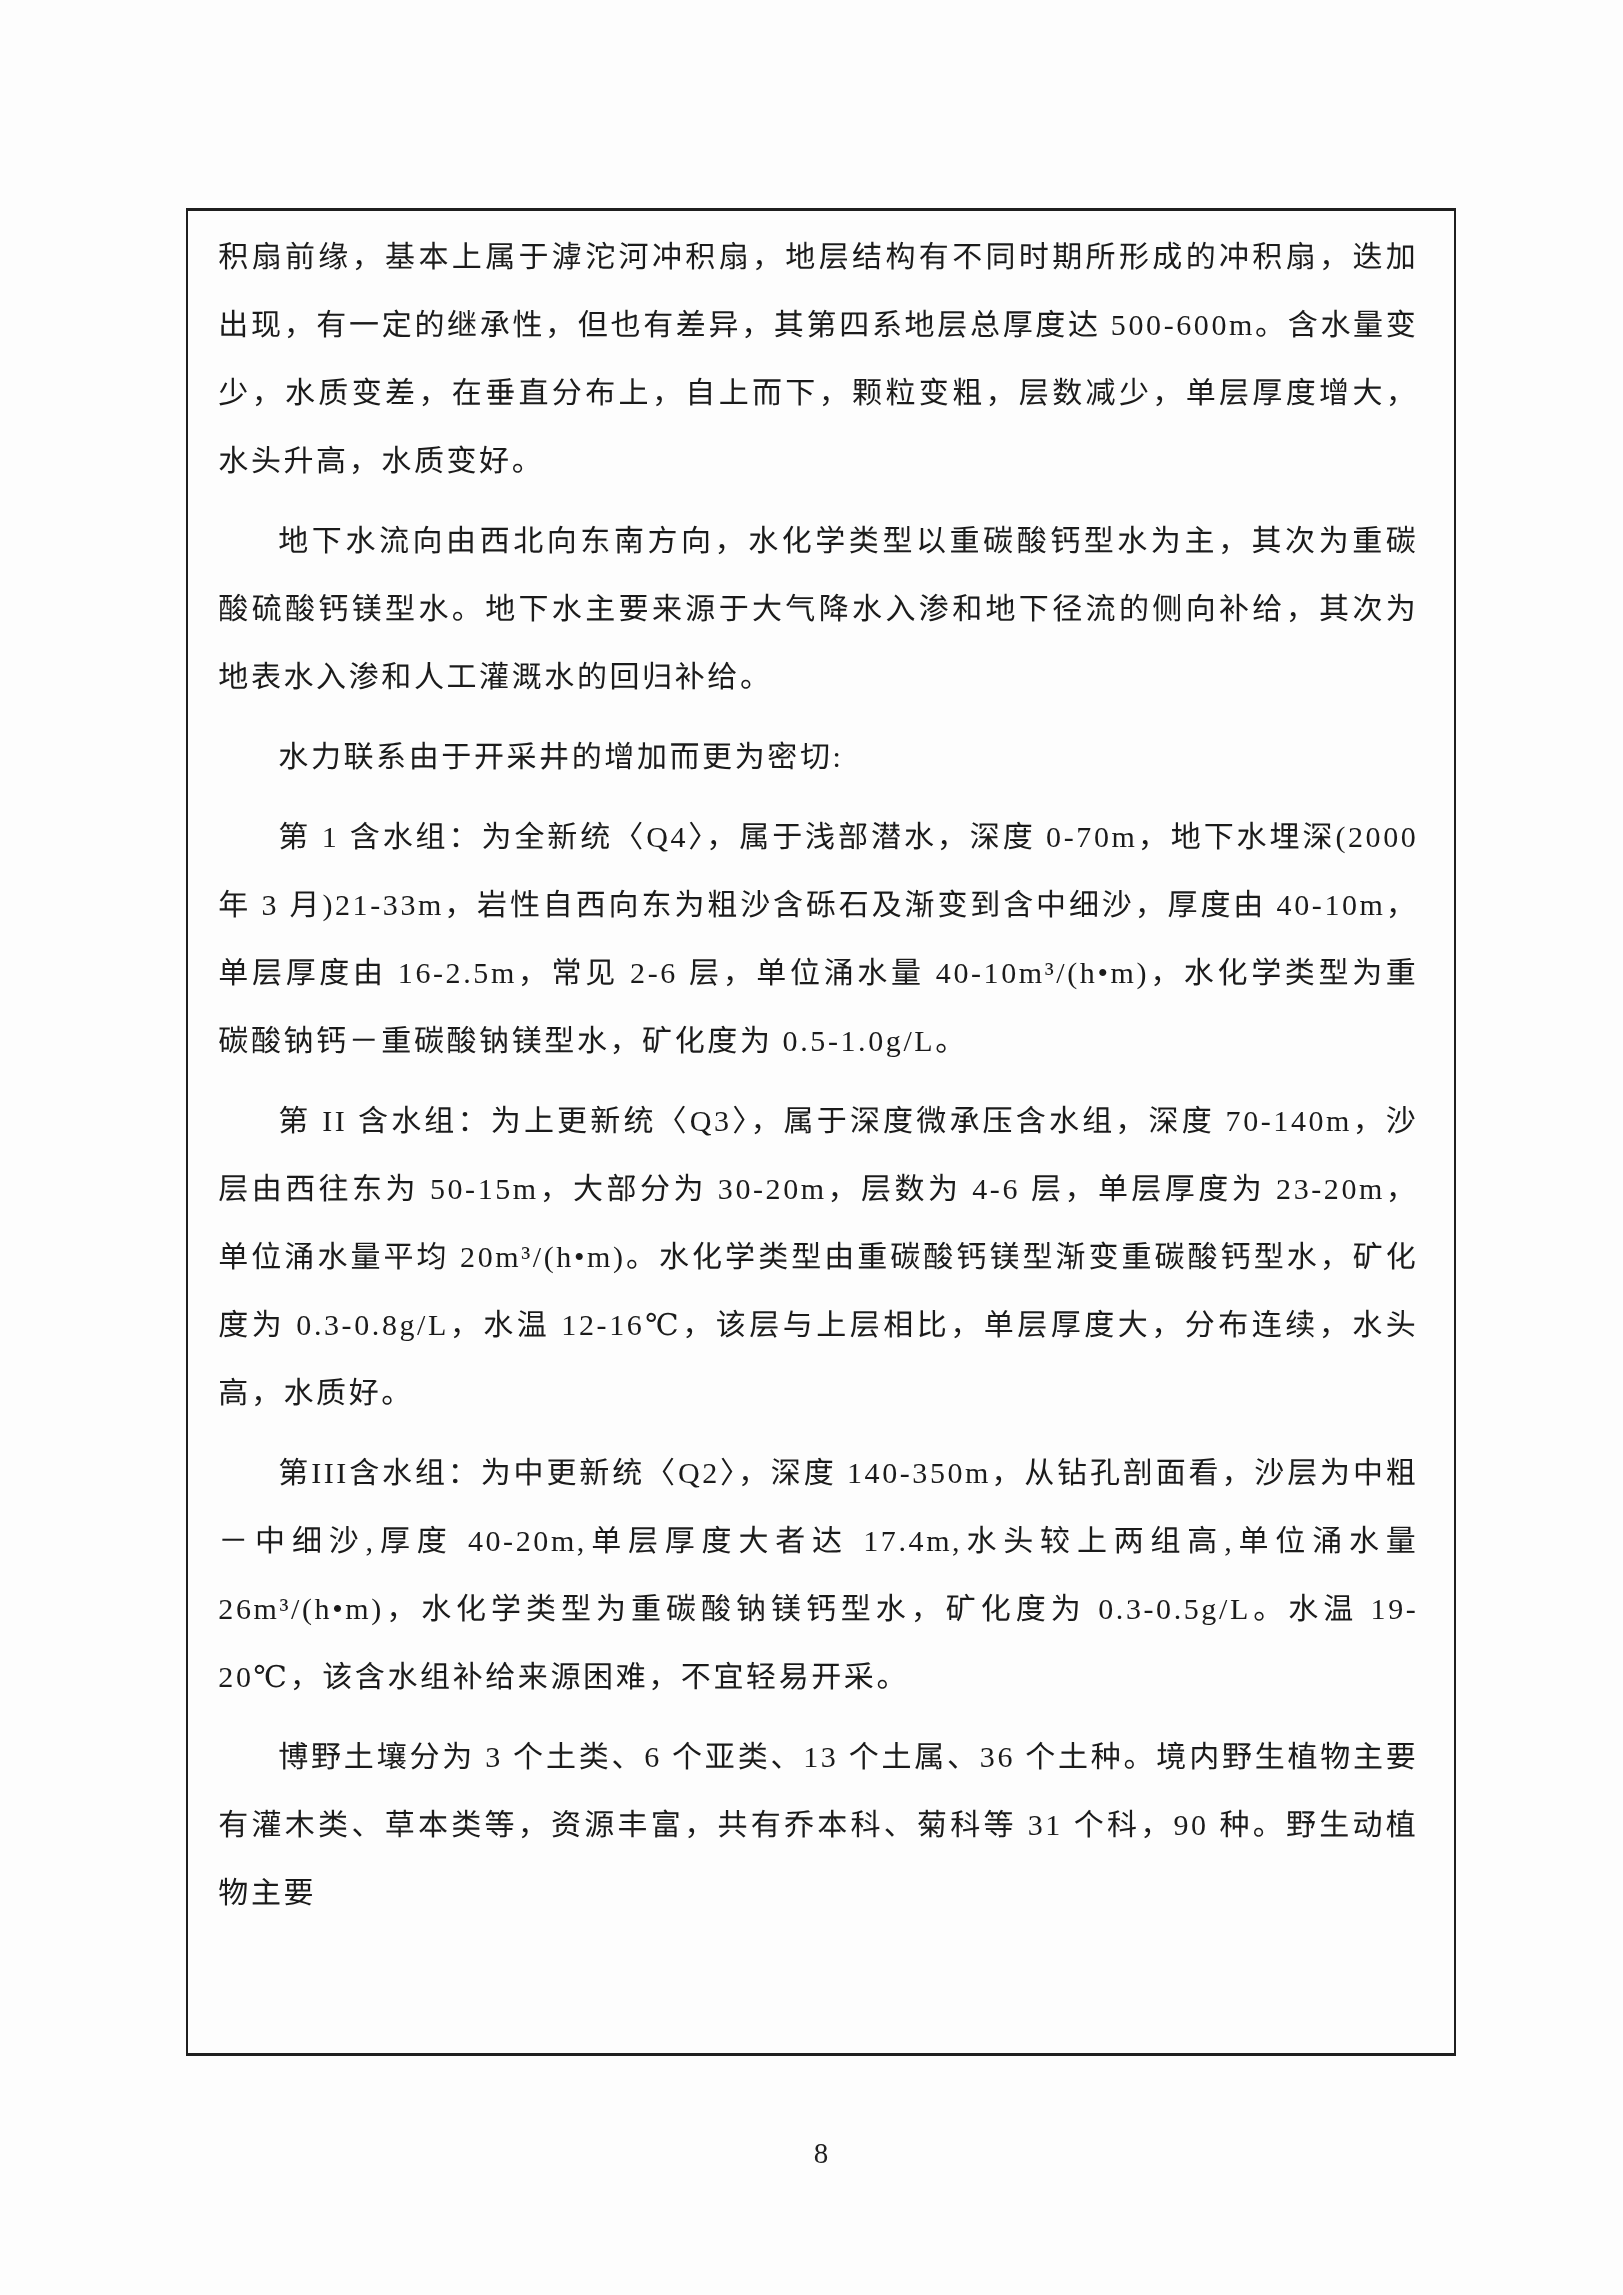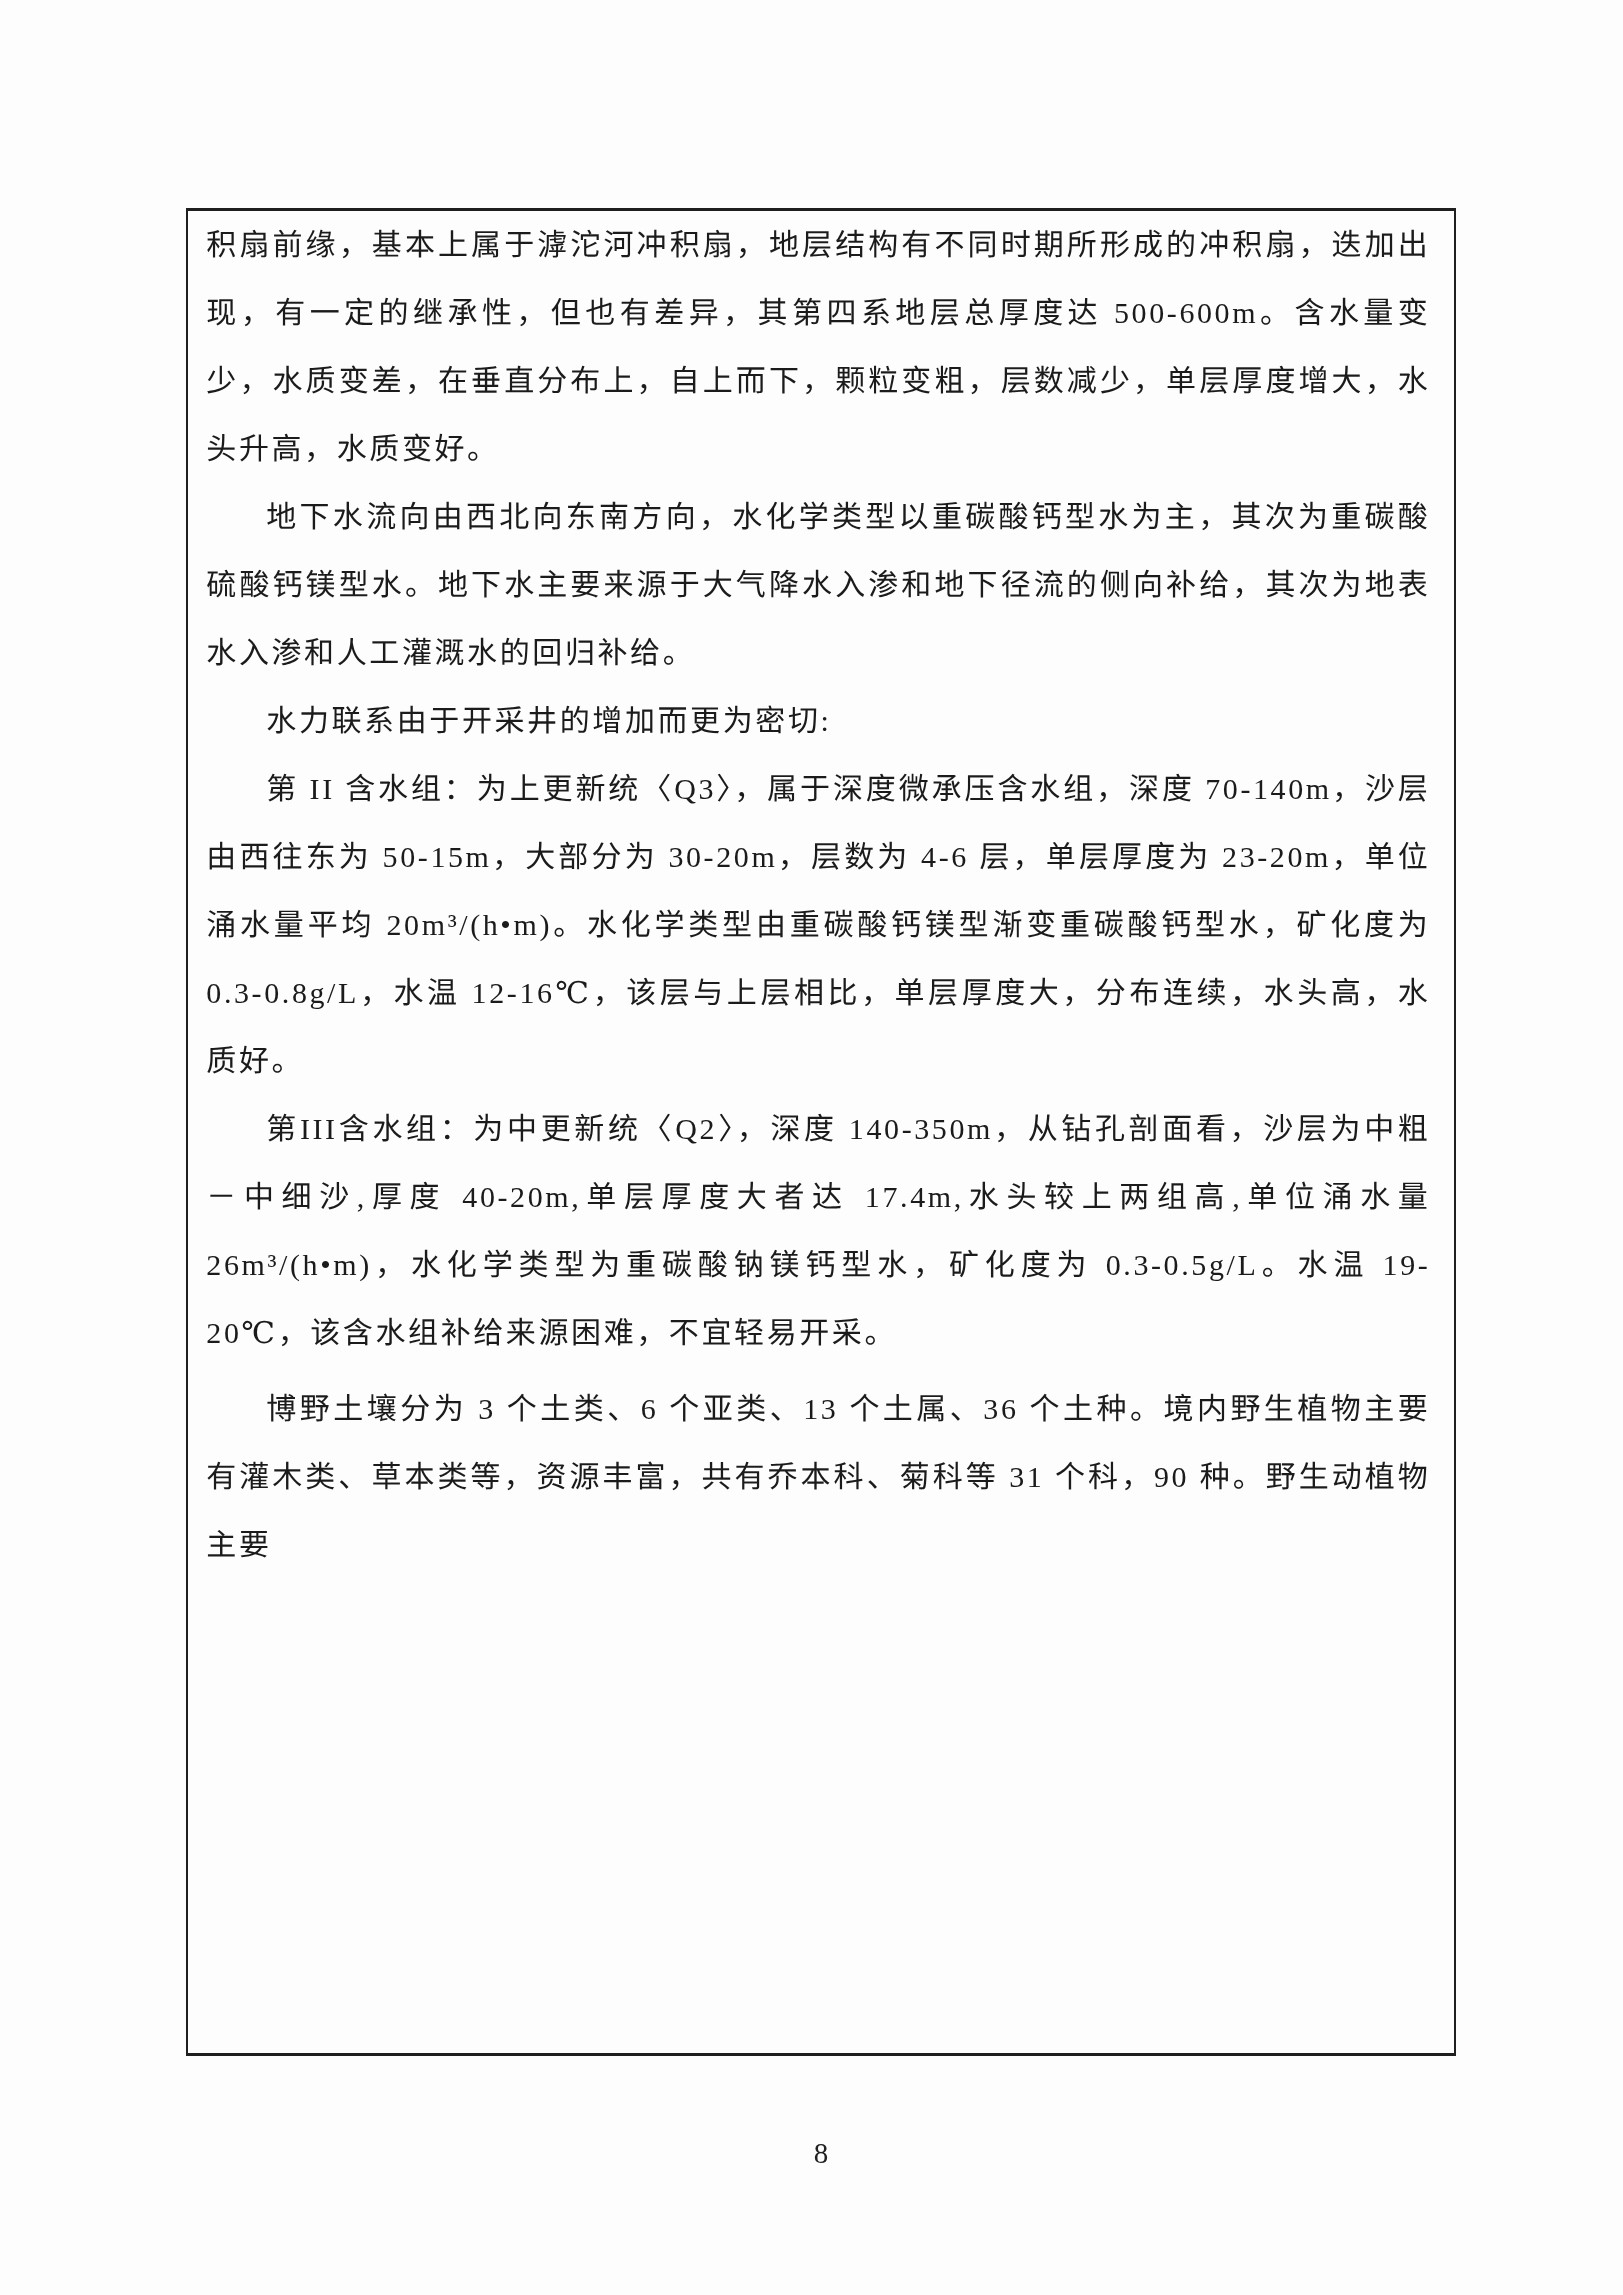--- a/index.html
+++ b/index.html
@@ -35,21 +35,21 @@
     width: 100%;
     height: 100%;
     padding: 0 23.6px 0 18.3px;
     font-size: 30px;
     line-height: 68px;
     letter-spacing: 2.6px;
     text-align: justify;
     text-justify: inter-character;
   }
   .doc-body p {
-    margin: 0;
+    margin: 12px;
     padding: 0;
   }
   .doc-body p.indent {
     text-indent: 60px;
   }
   .doc-body p.spaced {
     margin-top: 7.9px;
   }
   .page-number {
     position: absolute;
@@ -64,20 +64,21 @@
 </style>
 </head>
 <body>
 
 <div class="page">
   <div class="content-box">
     <div class="doc-body">
         <p>积扇前缘，基本上属于滹沱河冲积扇，地层结构有不同时期所形成的冲积扇，迭加出现，有一定的继承性，但也有差异，其第四系地层总厚度达 500-600m。含水量变少，水质变差，在垂直分布上，自上而下，颗粒变粗，层数减少，单层厚度增大，水头升高，水质变好。</p>
         <p class="indent">地下水流向由西北向东南方向，水化学类型以重碳酸钙型水为主，其次为重碳酸硫酸钙镁型水。地下水主要来源于大气降水入渗和地下径流的侧向补给，其次为地表水入渗和人工灌溉水的回归补给。</p>
         <p class="indent">水力联系由于开采井的增加而更为密切:</p>
+        <p class="indent">第 1 含水组：为全新统〈Q4〉，属于浅部潜水，深度 0-70m，地下水埋深(2000 年 3 月)21-33m，岩性自西向东为粗沙含砾石及渐变到含中细沙，厚度由 40-10m，单层厚度由 16-2.5m，常见 2-6 层，单位涌水量 40-10m³/(h•m)，水化学类型为重碳酸钠钙－重碳酸钠镁型水，矿化度为 0.5-1.0g/L。</p>
         <p class="indent">第 II 含水组：为上更新统〈Q3〉，属于深度微承压含水组，深度 70-140m，沙层由西往东为 50-15m，大部分为 30-20m，层数为 4-6 层，单层厚度为 23-20m，单位涌水量平均 20m³/(h•m)。水化学类型由重碳酸钙镁型渐变重碳酸钙型水，矿化度为 0.3-0.8g/L，水温 12-16℃，该层与上层相比，单层厚度大，分布连续，水头高，水质好。</p>
         <p class="indent">第III含水组：为中更新统〈Q2〉，深度 140-350m，从钻孔剖面看，沙层为中粗－中细沙,厚度 40-20m,单层厚度大者达 17.4m,水头较上两组高,单位涌水量 26m³/(h•m)，水化学类型为重碳酸钠镁钙型水，矿化度为 0.3-0.5g/L。水温 19-20℃，该含水组补给来源困难，不宜轻易开采。</p>
         <p class="indent spaced">博野土壤分为 3 个土类、6 个亚类、13 个土属、36 个土种。境内野生植物主要有灌木类、草本类等，资源丰富，共有乔本科、菊科等 31 个科，90 种。野生动植物主要</p>
       </div>
   </div>
   <div class="page-number">8</div>
 </div>
 
 
 </body></html>

